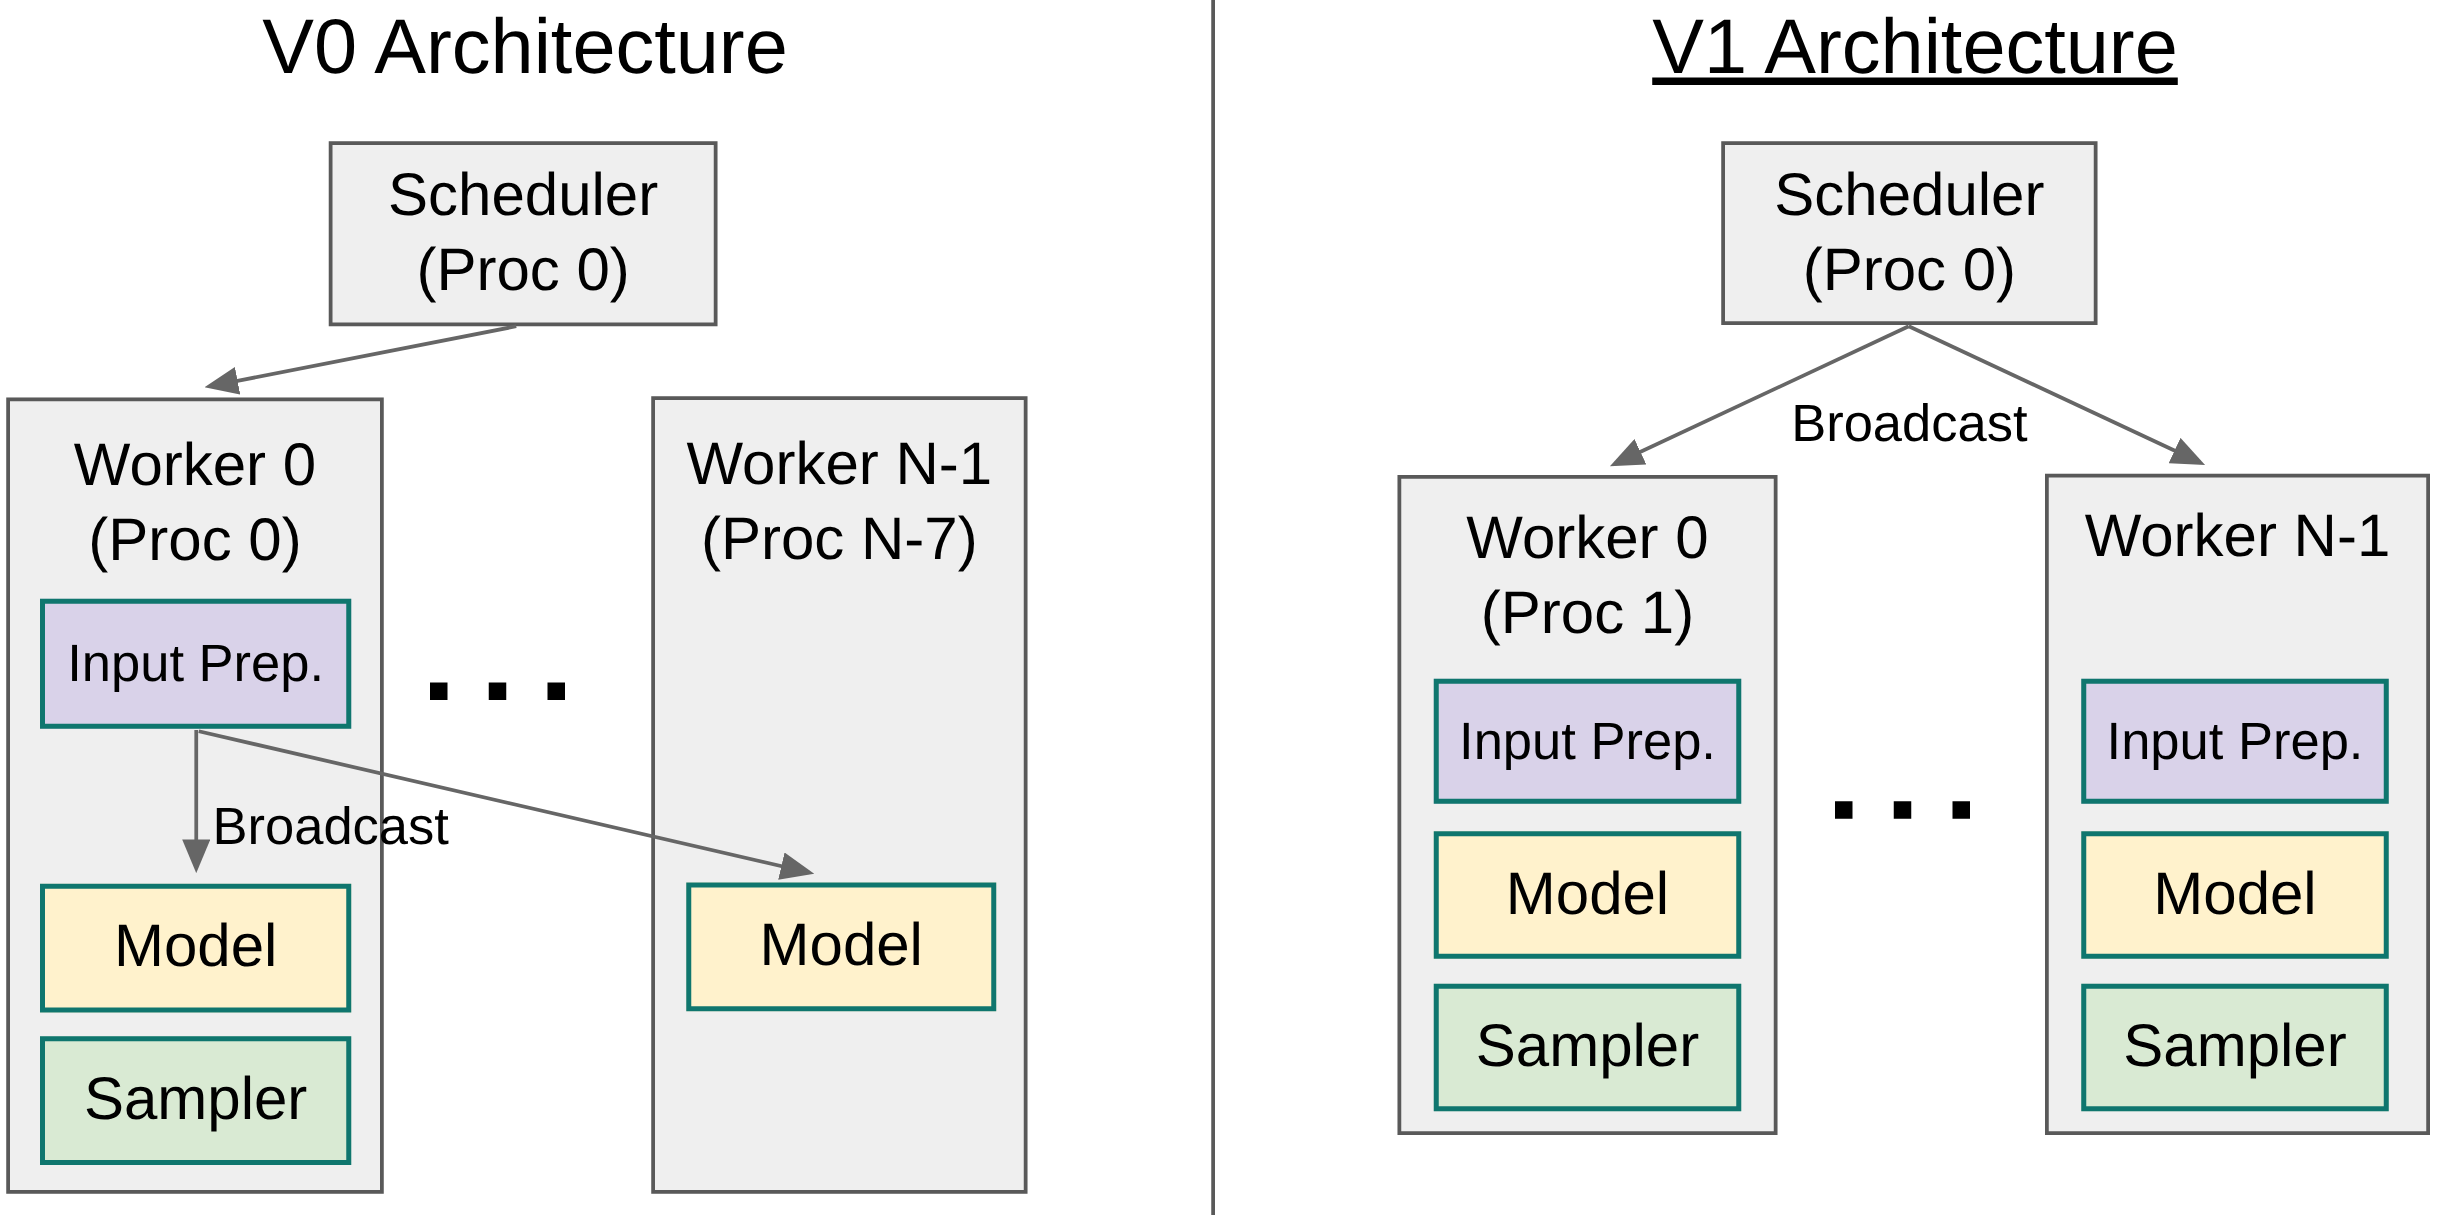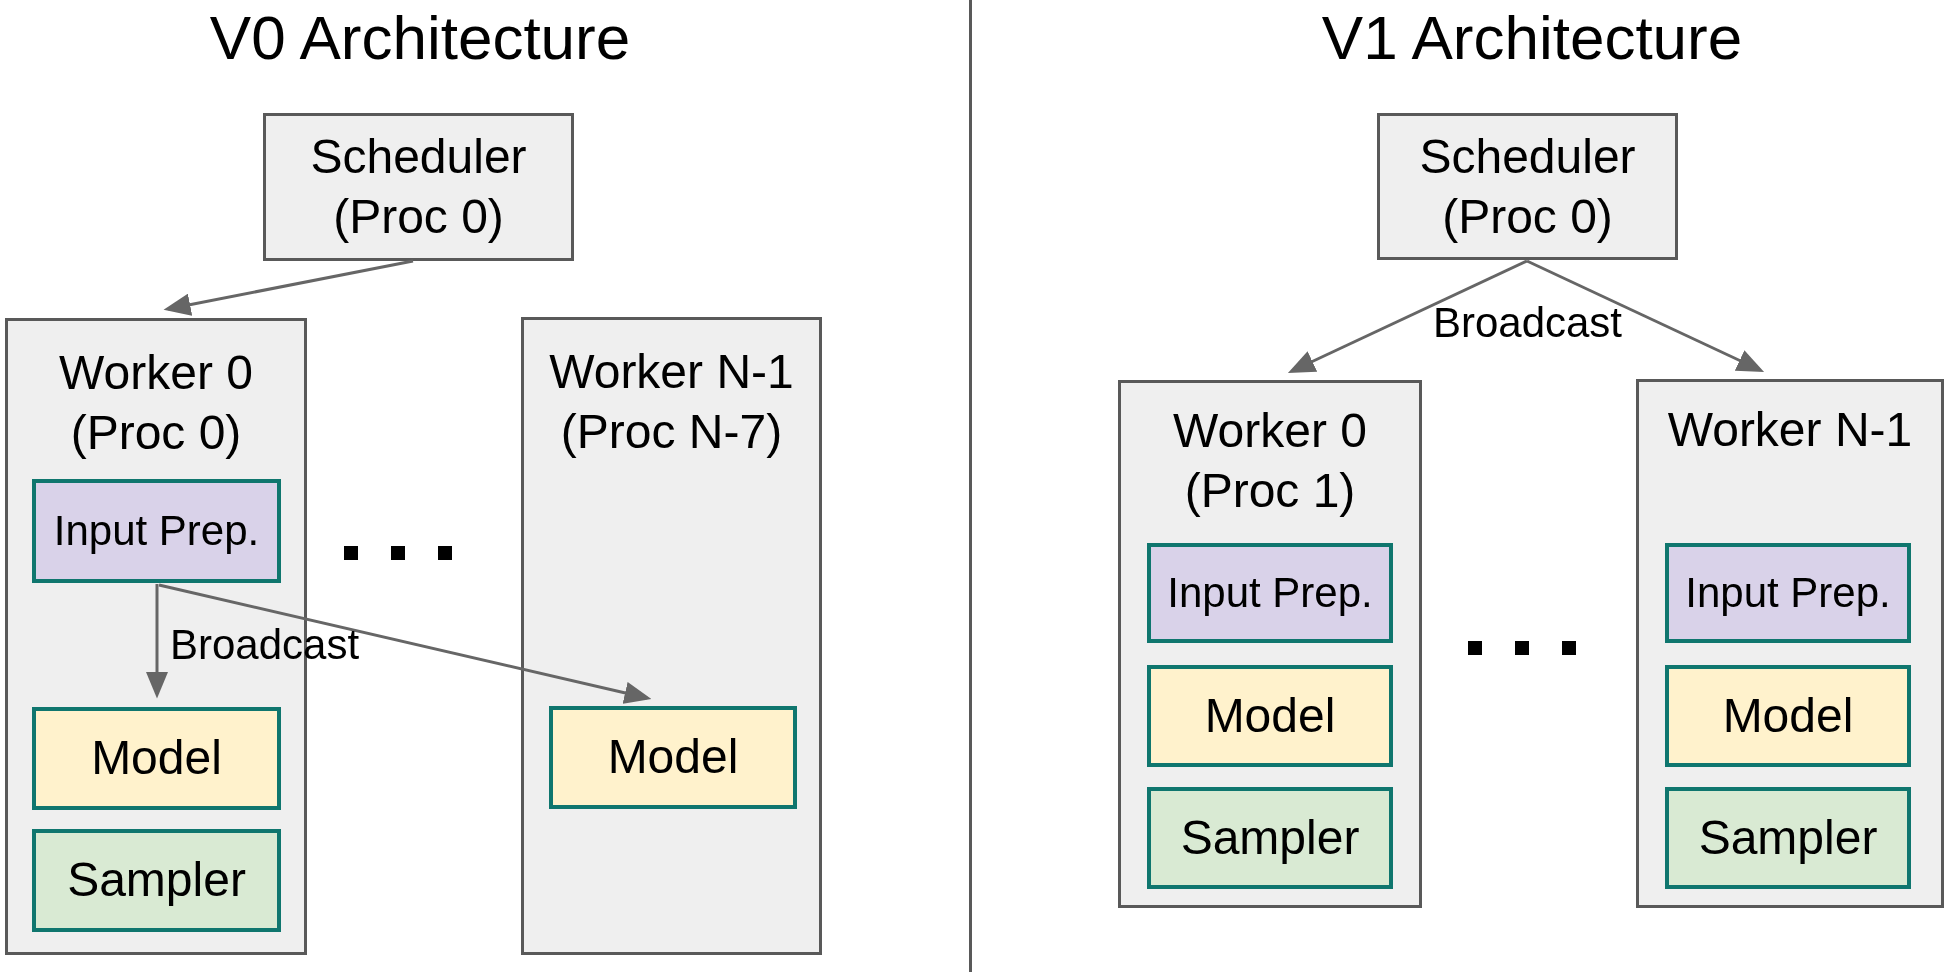--- a/index.html
+++ b/index.html
@@ -23,21 +23,21 @@
   .ibox{
     position:absolute;border:4px solid #0f766e;box-sizing:border-box;
     display:flex;align-items:center;justify-content:center;
   }
   .ibox .lbl{white-space:nowrap;}
   .fill-purple{background:#d9d2e9;}
   .fill-yellow{background:#fff2cc;}
   .fill-green{background:#d9ead3;}
   .fs-42{font-size:42px;line-height:1.1;}
   .fs-48{font-size:48px;line-height:1.1;}
-  .float-lbl{position:absolute;z-index:4;font-size:42px;line-height:1.1;color:#000;white-space:nowrap;}
+  .float-lbl{position:absolute;z-index:4;font-size:42px;line-height:1.1;color:#000;white-space:nowrap;margin-top:16px;}
   .divider{position:absolute;top:0;width:3px;height:972px;background:#595959;}
   svg.overlay{position:absolute;left:0;top:0;z-index:3;pointer-events:none;}
   .dots{position:absolute;z-index:4;display:flex;align-items:center;}
   .dots span{display:block;width:14px;height:14px;background:#000;}
   .dots span + span{margin-left:33px;}
 </style>
 </head>
 <body>
 
 <div class="stage">
@@ -79,21 +79,21 @@
 
   <div class="float-lbl" style="left:170px;top:622px;">Broadcast</div>
   <div class="dots" style="left:344px;top:546px;" aria-label=". . .">
     <span></span>
       <span></span>
       <span></span>
   </div>
 
   <div class="divider" style="left:969px;"></div>
 
-  <div class="panel-title" style="left:1110px;width:844px;">V1 Architecture</div>
+  <div class="panel-title" style="left:1110px;width:844px;text-decoration:underline;">V1 Architecture</div>
 
   <div class="gbox center" style="left:1377px;top:113px;width:301px;height:147px;">
     <div class="lbl lbl-48">
       <div>Scheduler</div>
       <div>(Proc 0)</div>
     </div>
   </div>
 
   <div class="gbox" style="left:1118px;top:380px;width:304px;height:528px;padding-top:18px;">
     <div class="lbl lbl-48">

